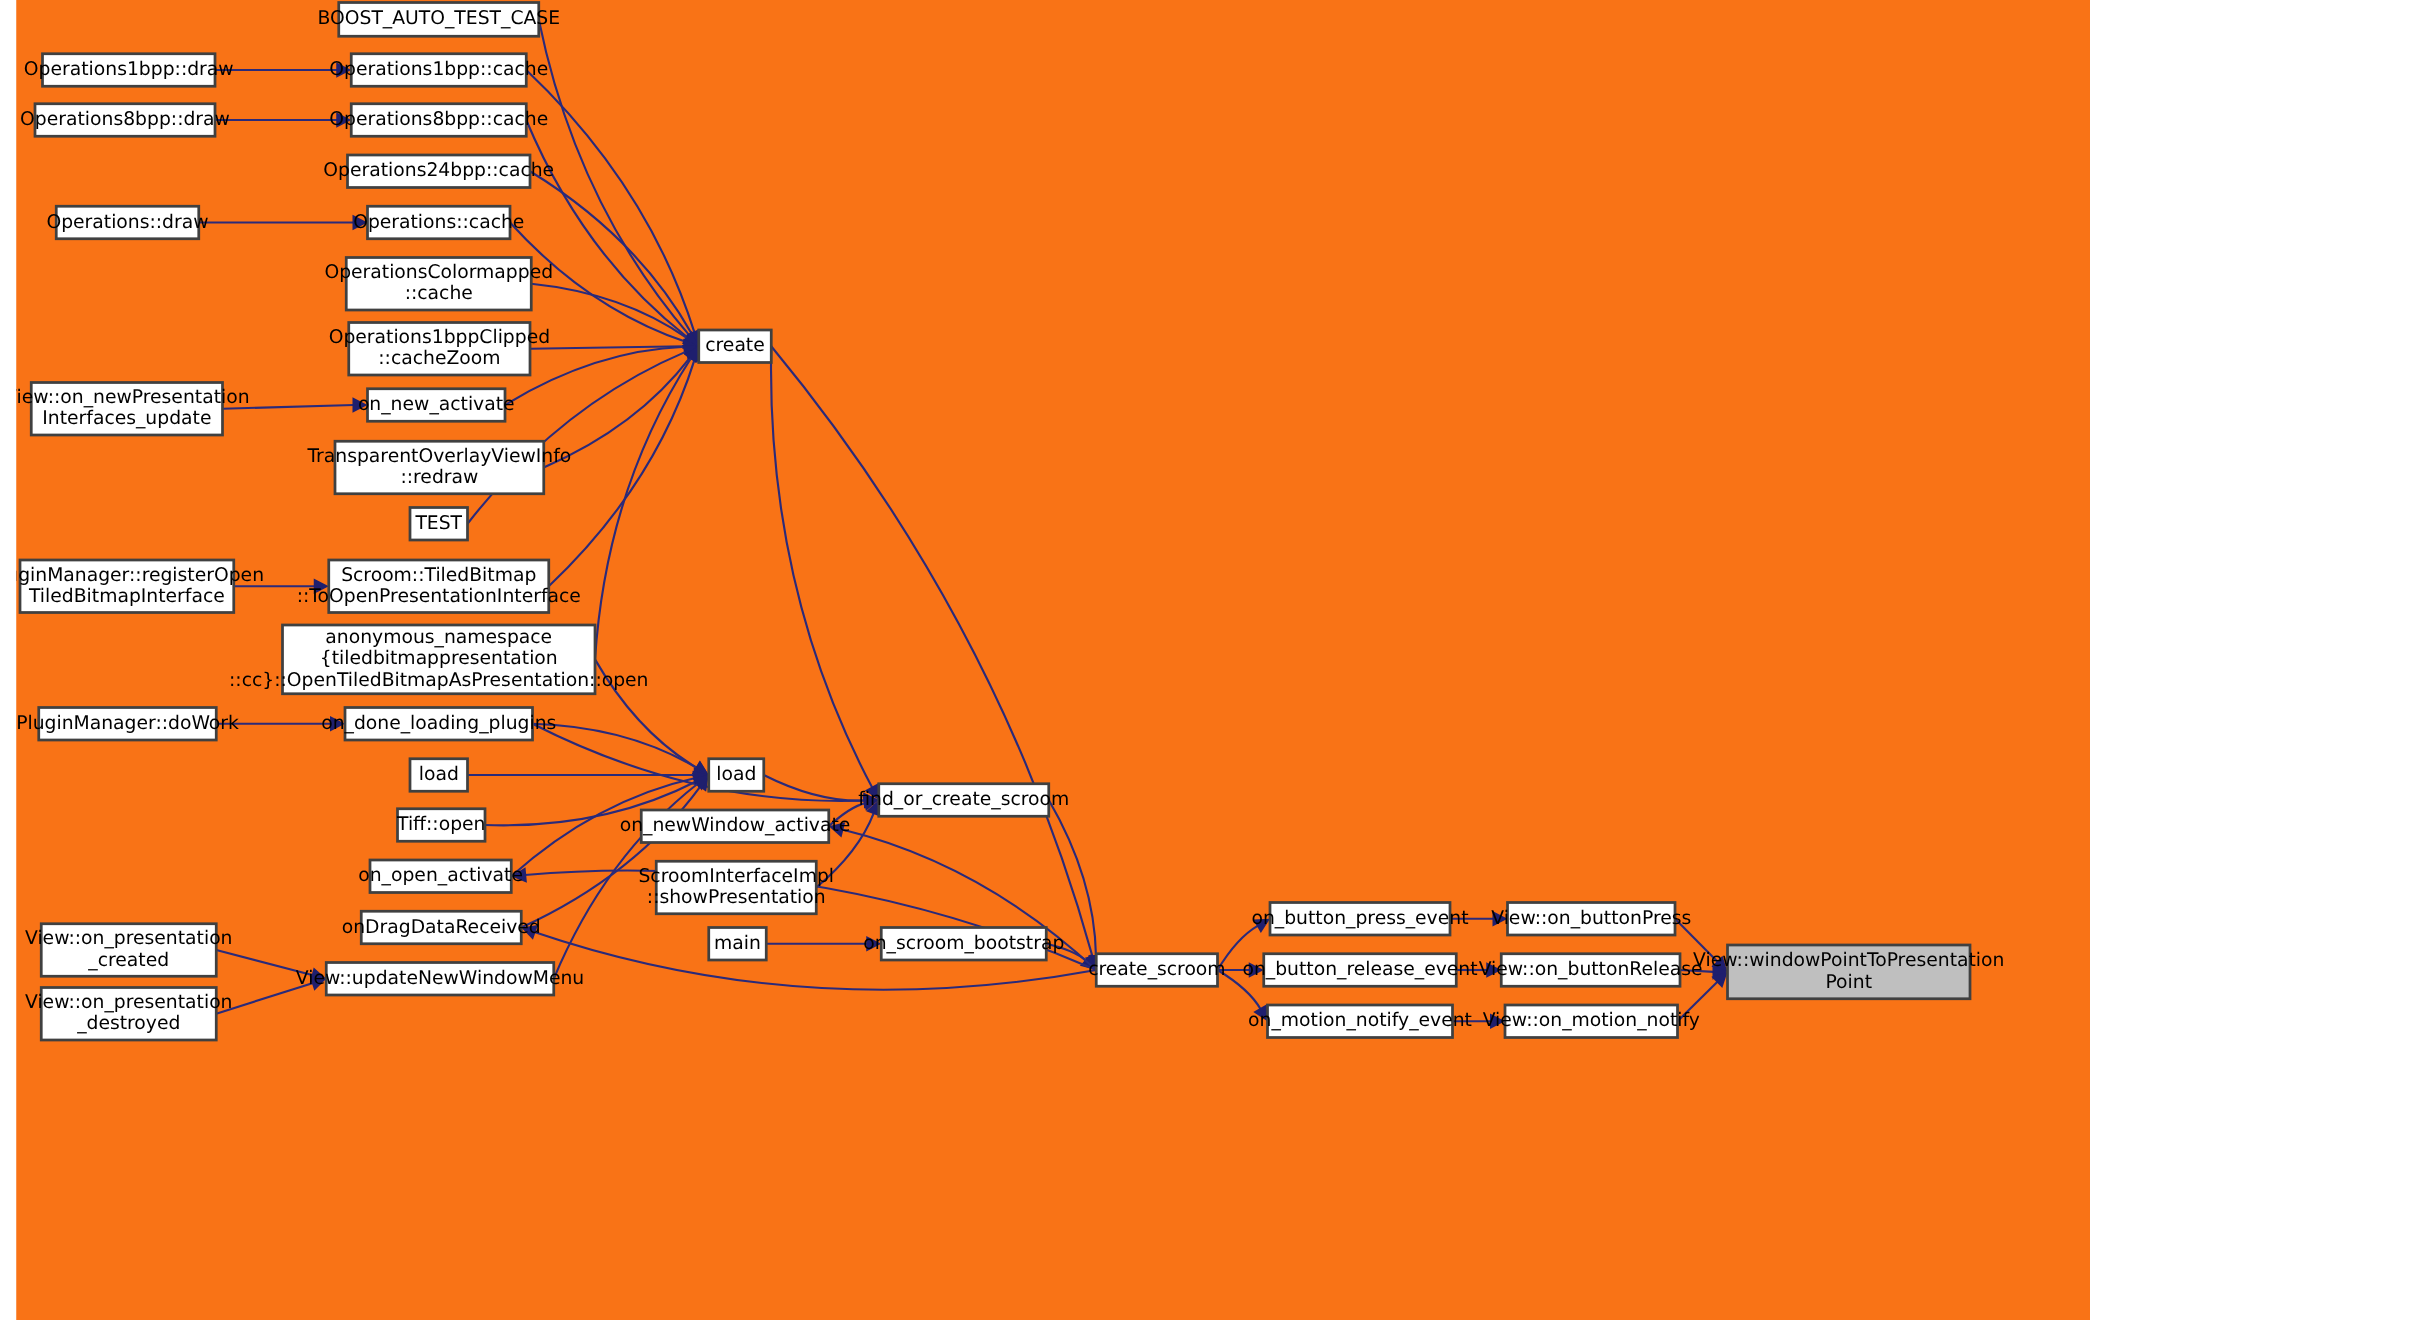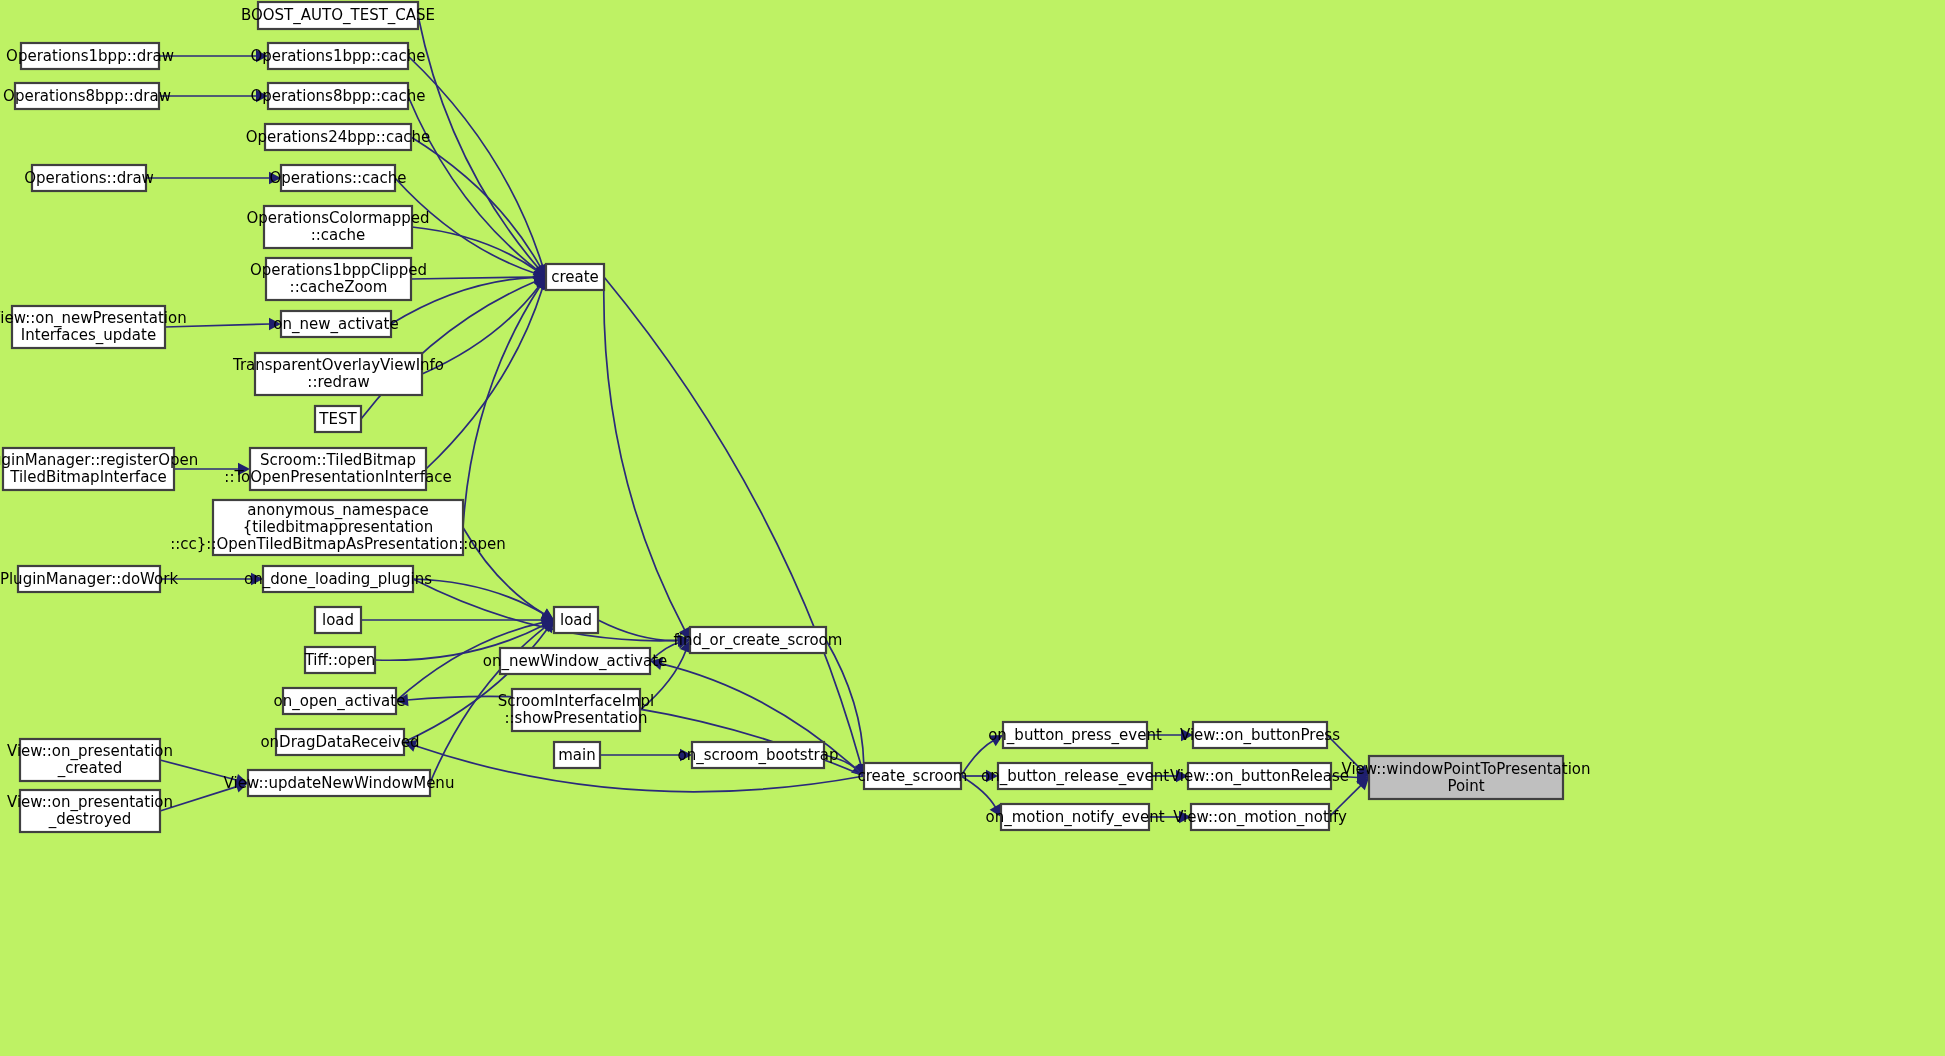--- a/index.html
+++ b/index.html
@@ -2,25 +2,26 @@
 <html><head>
 <meta charset="utf-8">
 <style>
   html, body {
     margin: 0;
     padding: 0;
     background: #ffffff;
   }
   #canvas-wrap {
     position: relative;
-    width: 1945px;
+    width: 1659px;
     height: 1056px;
-    background: #bef264;
+    background: #f97316;
     overflow: hidden;
     font-family: "DejaVu Sans", sans-serif;
+    margin-left: 13px;
   }
   svg.graph {
     position: absolute;
     left: 0;
     top: 0;
     width: 1945px;
     height: 1056px;
   }
   .node-rect {
     fill: #ffffff;

